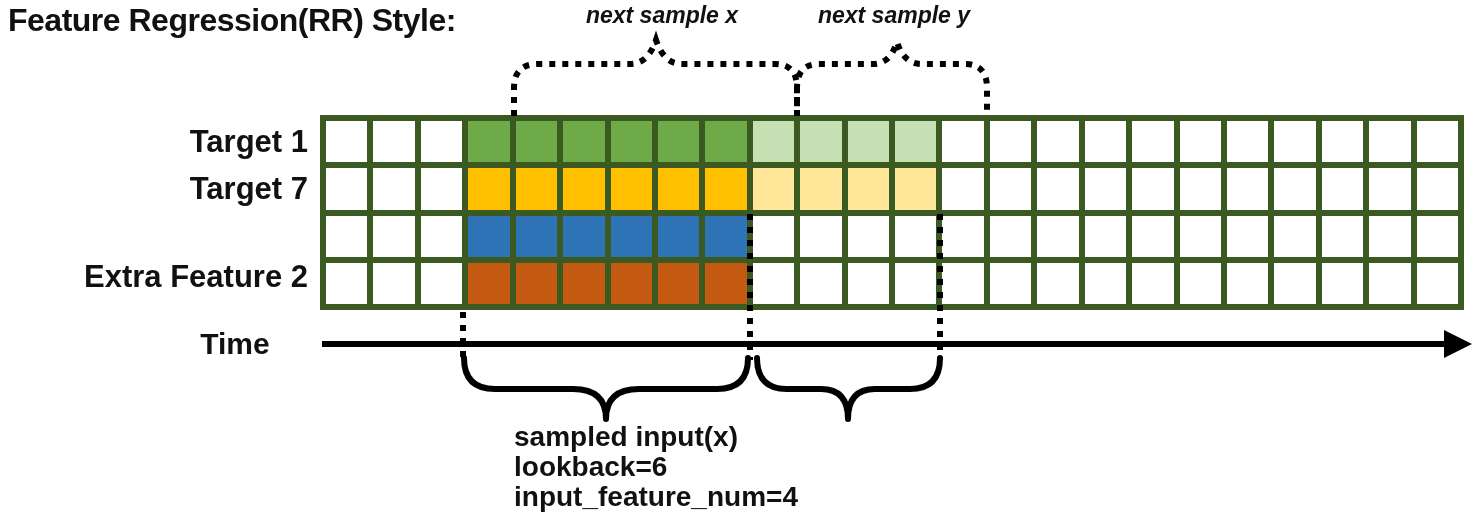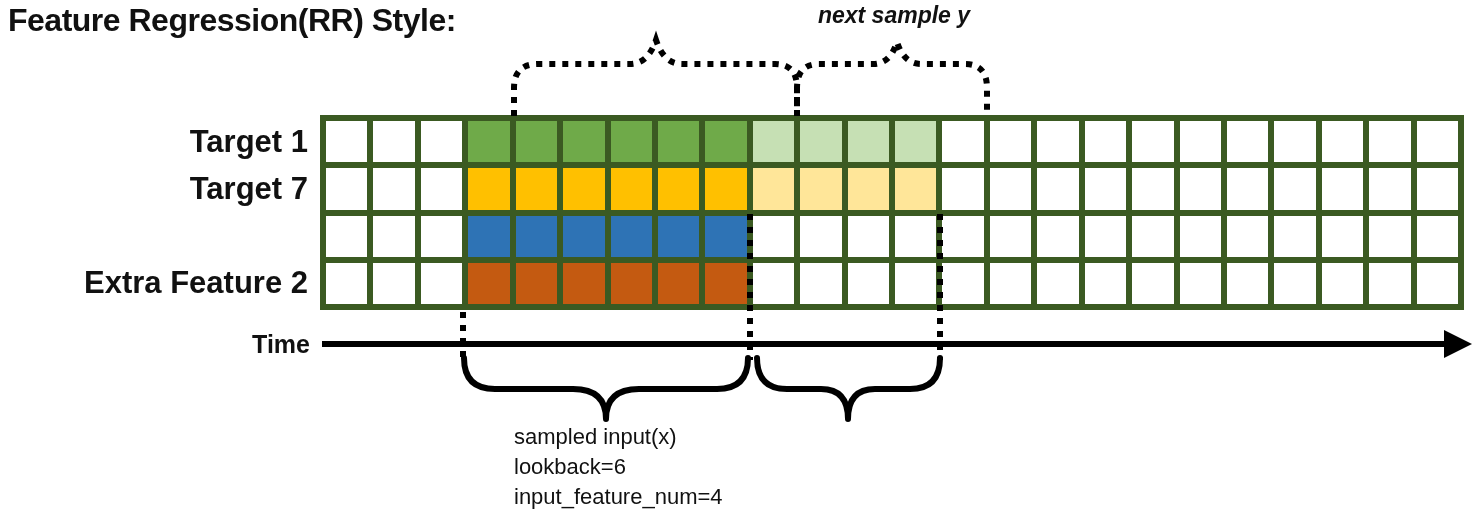--- a/index.html
+++ b/index.html
@@ -32,46 +32,47 @@
     position:absolute;left:320px;top:115px;
     width:1144px;height:195px;
     box-sizing:border-box;
     display:grid;
     grid-template-rows:repeat(4,1fr);
     gap:6px;padding:6px;
   }
   .cell{width:100%;height:100%;}
   .time-label{
     position:absolute;left:160px;top:327px;width:150px;
-    text-align:right;font-size:25px;font-weight:700;line-height:34px;
+    text-align:center;font-size:30px;font-weight:700;line-height:34px;
   }
   .anno{
     position:absolute;top:422px;
-    font-size:22px;font-weight:400;line-height:30px;
+    font-size:28px;font-weight:700;line-height:30px;
     white-space:nowrap;
   }
   .anno.input{left:514px;}
   .anno.output{left:770px;}
   svg.overlay{
     position:absolute;left:0;top:0;width:1476px;height:516px;
     pointer-events:none;
   }
 </style>
 </head>
 <body>
 
 <div class="canvas">
 
   <div class="title">Feature Regression(RR) Style:</div>
 
+  <div class="top-label x">next sample x</div>
   <div class="top-label y">next sample y</div>
 
   <div class="row-label" style="top:122px">Target 1</div>
   <div class="row-label" style="top:169px">Target 7</div>
-  <div class="row-label" style="top:263px">Extra Feature 2</div>
+  <div class="row-label" style="top:257px">Extra Feature 2</div>
 
   <div class="grid" id="grid" style="background: rgb(59, 90, 34); grid-template-columns: repeat(24, 1fr);">
       <div class="cell" style="background: rgb(255, 255, 255);"></div>
       <div class="cell" style="background: rgb(255, 255, 255);"></div>
       <div class="cell" style="background: rgb(255, 255, 255);"></div>
       <div class="cell" style="background: rgb(111, 170, 73);"></div>
       <div class="cell" style="background: rgb(111, 170, 73);"></div>
       <div class="cell" style="background: rgb(111, 170, 73);"></div>
       <div class="cell" style="background: rgb(111, 170, 73);"></div>
       <div class="cell" style="background: rgb(111, 170, 73);"></div>

